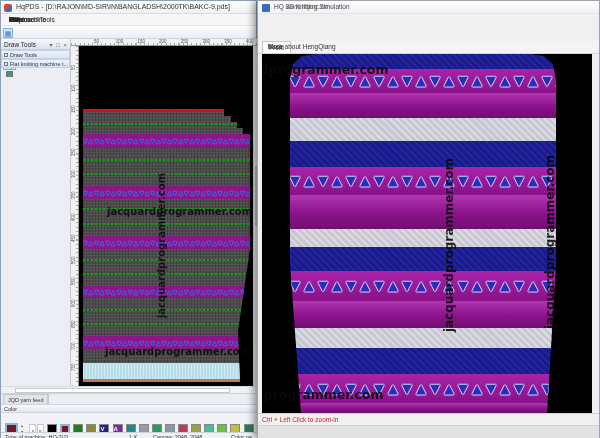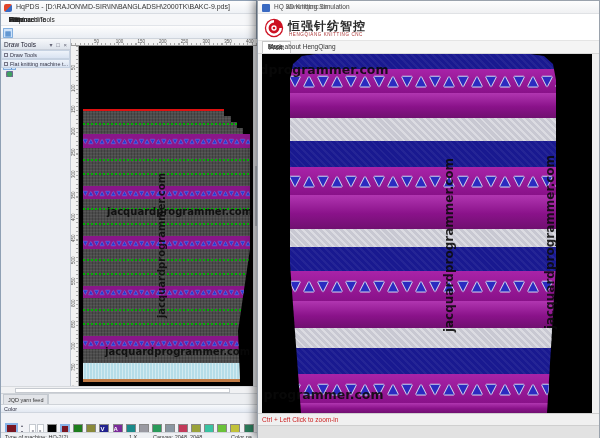--- a/index.html
+++ b/index.html
@@ -451,30 +451,20 @@
       </div>
   </section>
 
   <section id="rw">
     <div class="rw-titlebar">
       <span class="txt">HQ 3D Knitting Simulation</span>
       <span class="txt url">www.hqcnc.cn</span>
     </div>
     <div class="rwico"></div>
 
-    <div class="rw-brand">
-      <svg style="left:6px;top:4px;" width="20" height="20" viewBox="0 0 24 24">
-        <circle cx="12" cy="12" r="11" fill="#cc1122"></circle>
-        <path d="M12 4 a8 8 0 1 0 8 8" stroke="#fff" stroke-width="3" fill="none"></path>
-        <circle cx="12" cy="12" r="3.2" fill="#fff"></circle>
-        <circle cx="12" cy="12" r="1.6" fill="#cc1122"></circle>
-      </svg>
-      <span class="brand-cn">恒强针纺智控</span>
-      <span class="brand-en">HENGQIANG KNITTING CNC</span>
-    </div>
 
     <div class="rw-tabs" id="rwTabs">
         <span class="rtab active">Front</span>
         <span class="rtab">Back</span>
         <span class="rtab">More about HengQiang</span>
       </div>
     <div id="sim">
         <div id="fabric">
           <div class="fb fb-navy" style="top: 0px; height: 15px;"></div>
           <div class="fb fb-motif" style="top: 15px; height: 24px; line-height: 24px;">▼▲▼▲▼▲▼▲▼▲▼▲▼▲▼▲▼▲▼▲▼▲▼▲▼▲▼▲▼▲▼▲</div>

